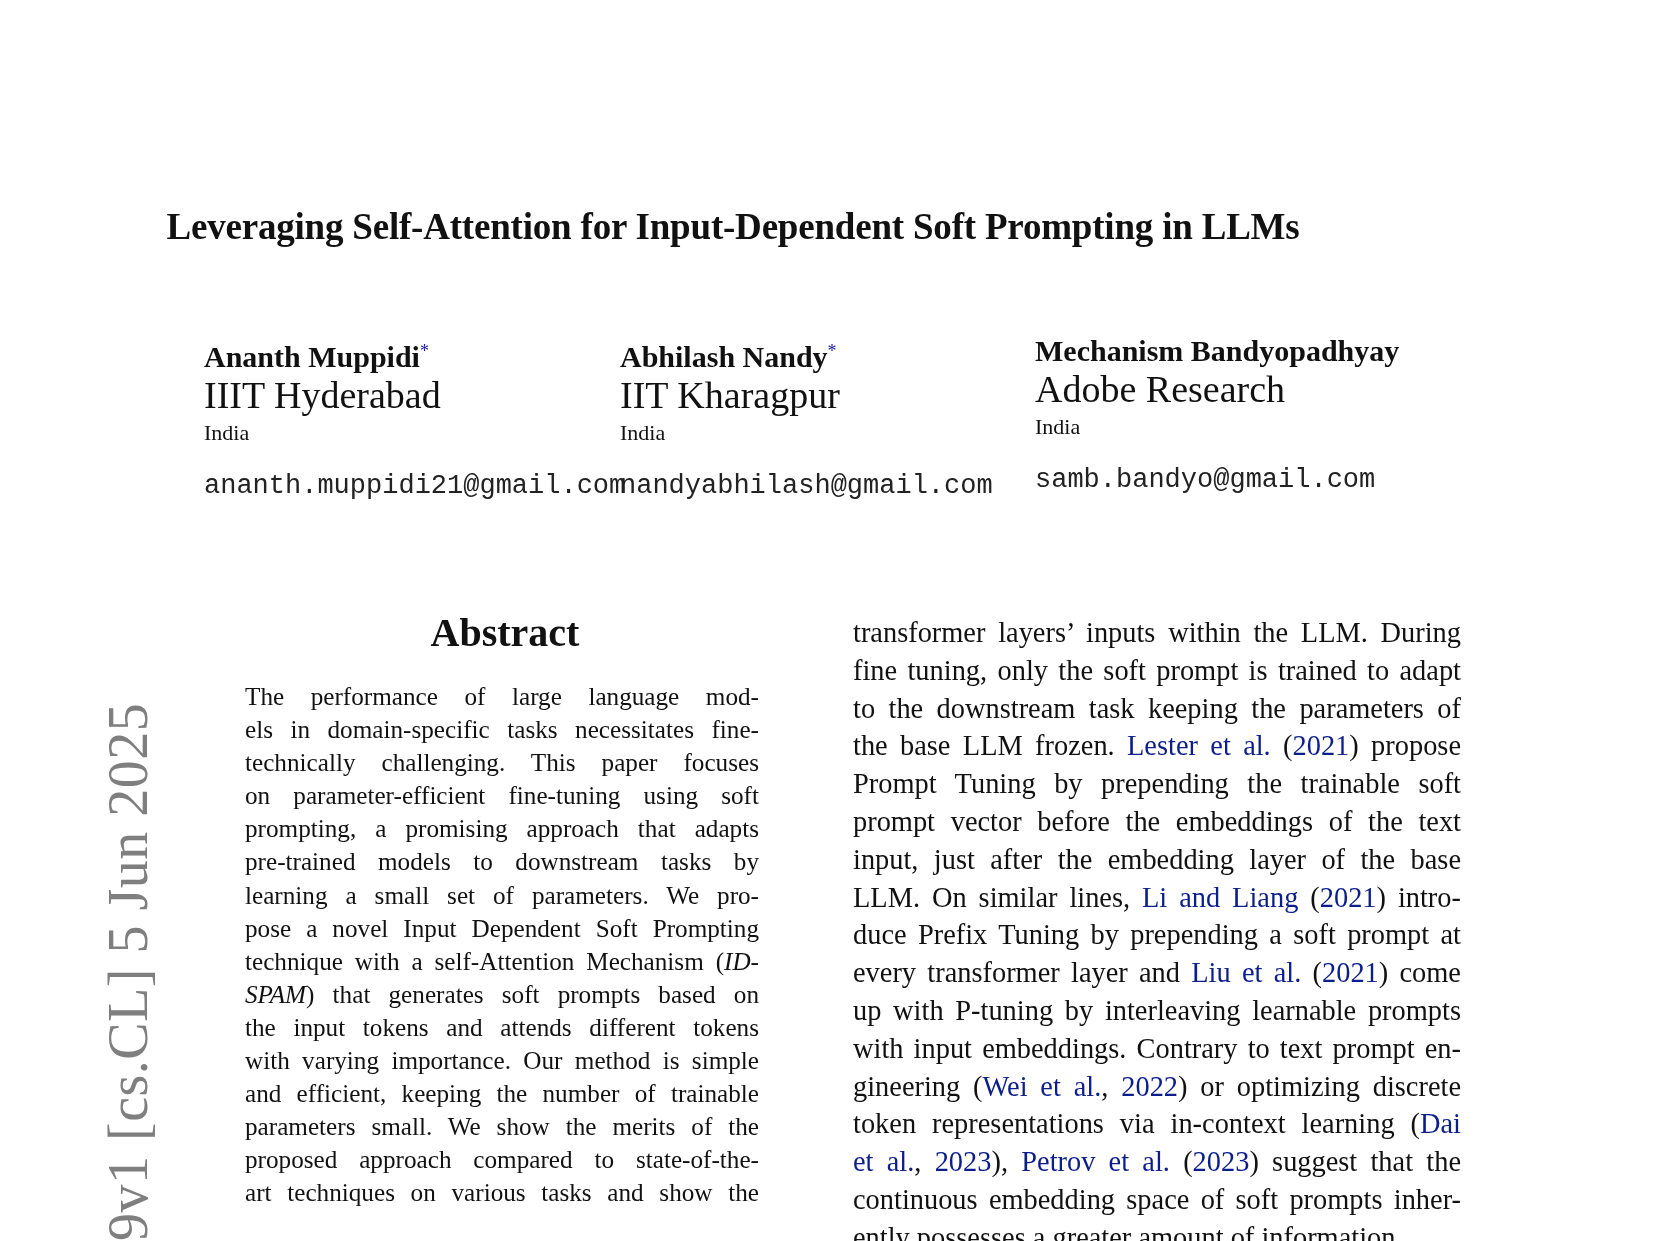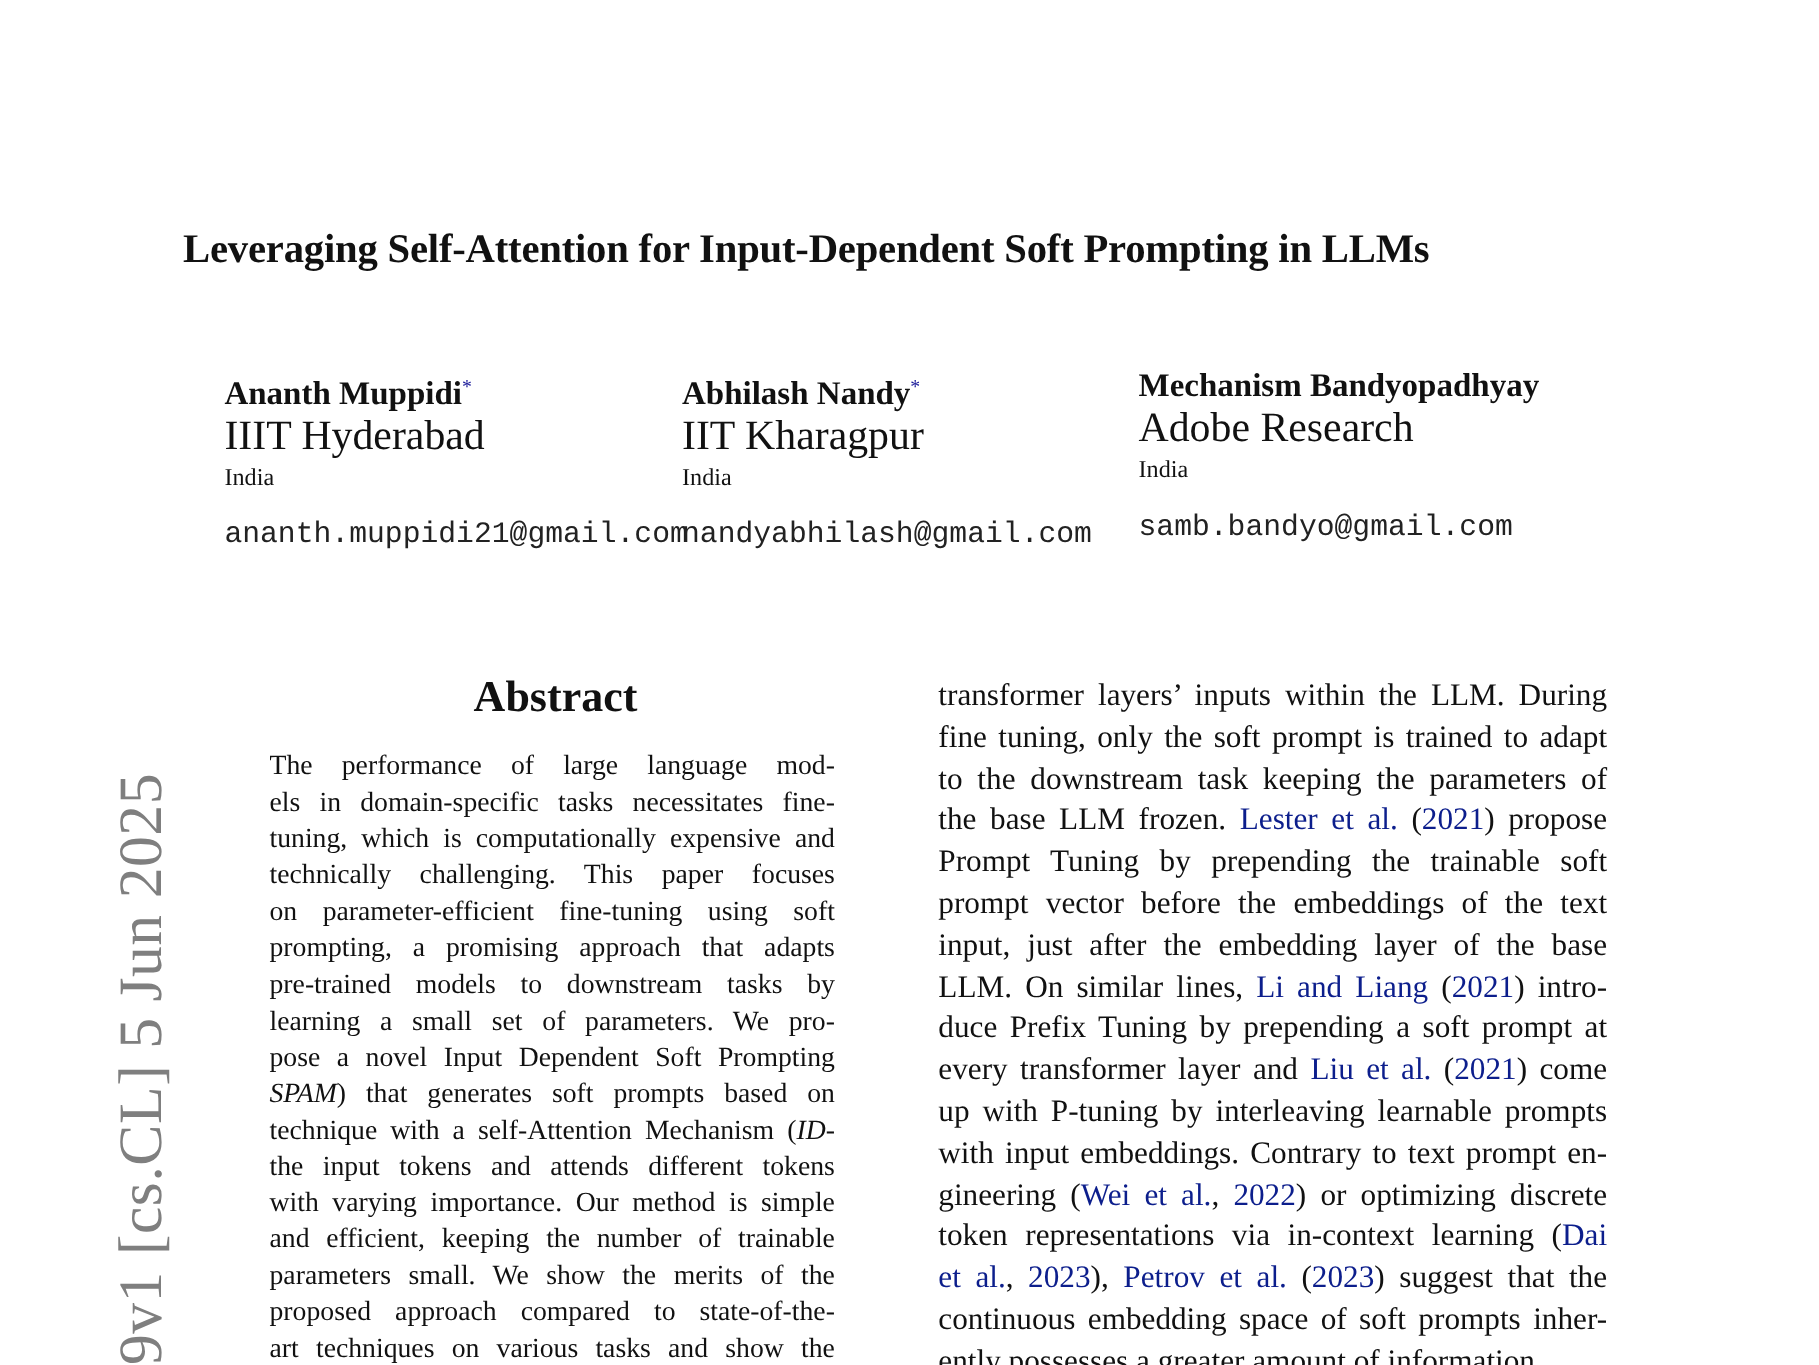--- a/index.html
+++ b/index.html
@@ -152,29 +152,28 @@
     <span class="aff">Adobe Research</span>
     <span class="country">India</span>
     <span class="email">samb.bandyo@gmail.com</span>
   </div>
 
   <h2 class="abstract-heading">Abstract</h2>
 
   <div class="col-left">
     <span class="line">The performance of large language mod-</span>
     <span class="line">els in domain-specific tasks necessitates fine-</span>
-    <span class="line">tuning, which is computationally expensive and</span>
     <span class="line">technically challenging.  This paper focuses</span>
     <span class="line">on parameter-efficient fine-tuning using soft</span>
     <span class="line">prompting, a promising approach that adapts</span>
     <span class="line">pre-trained models to downstream tasks by</span>
     <span class="line">learning a small set of parameters.  We pro-</span>
     <span class="line">pose a novel Input Dependent Soft Prompting</span>
+    <span class="line"><span>technique with a self-Attention Mechanism (</span><span class="it">ID-</span></span>
     <span class="line"><span class="it">SPAM</span><span>) that generates soft prompts based on</span></span>
-    <span class="line"><span>technique with a self-Attention Mechanism (</span><span class="it">ID-</span></span>
     <span class="line">the input tokens and attends different tokens</span>
     <span class="line">with varying importance. Our method is simple</span>
     <span class="line">and efficient, keeping the number of trainable</span>
     <span class="line">parameters small.  We show the merits of the</span>
     <span class="line">proposed approach compared to state-of-the-</span>
     <span class="line">art techniques on various tasks and show the</span>
   </div>
 
   <div class="col-right">
     <span class="line">transformer layers’ inputs within the LLM. During</span>

